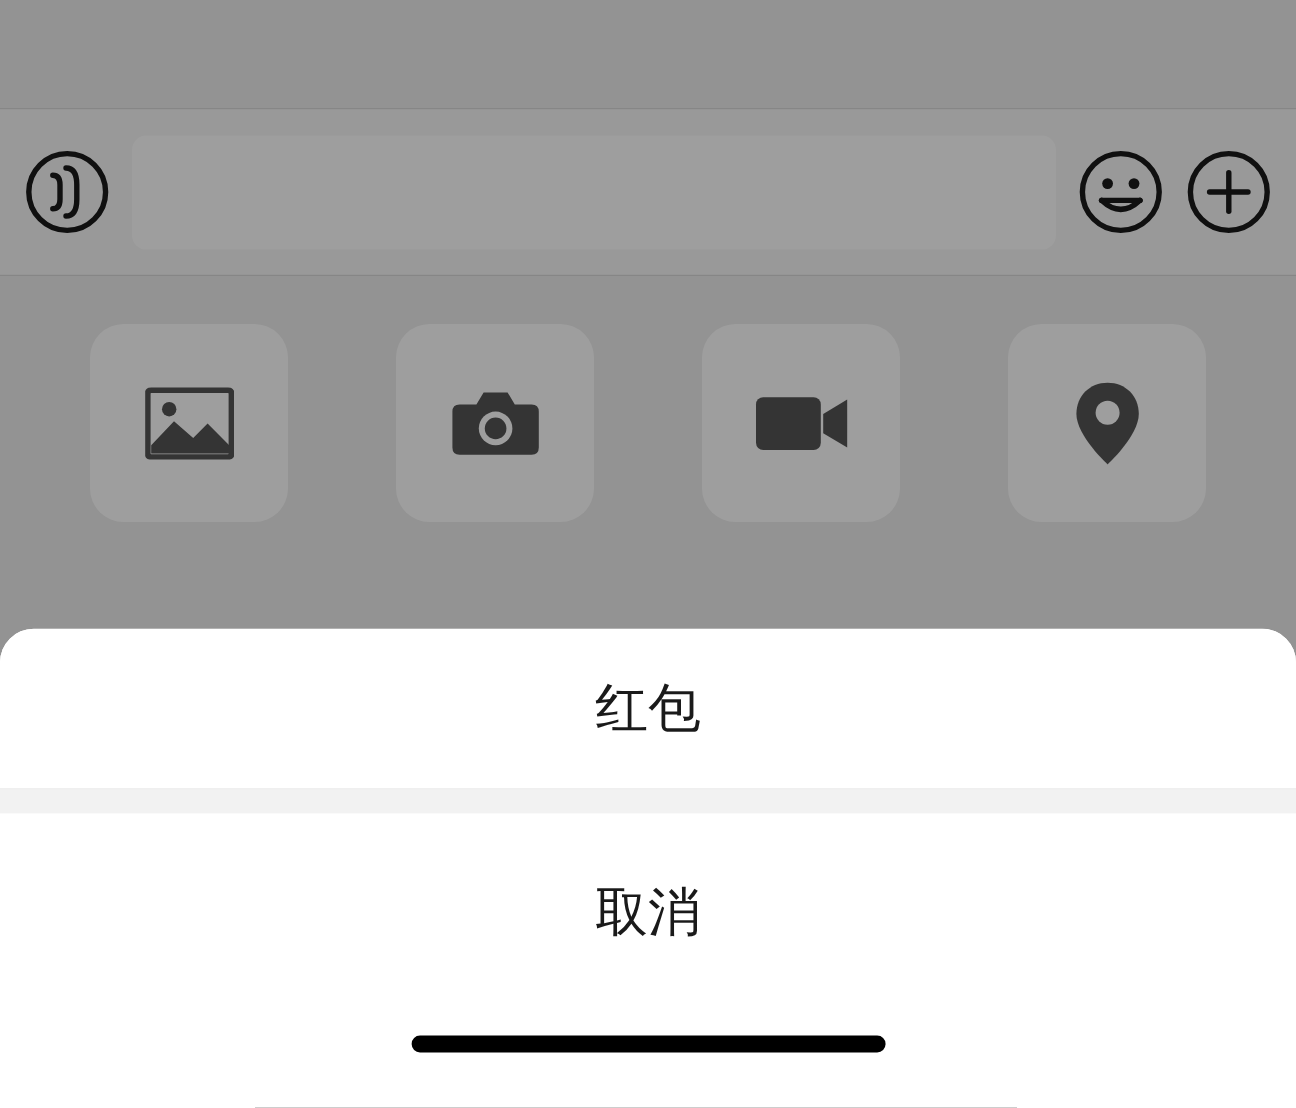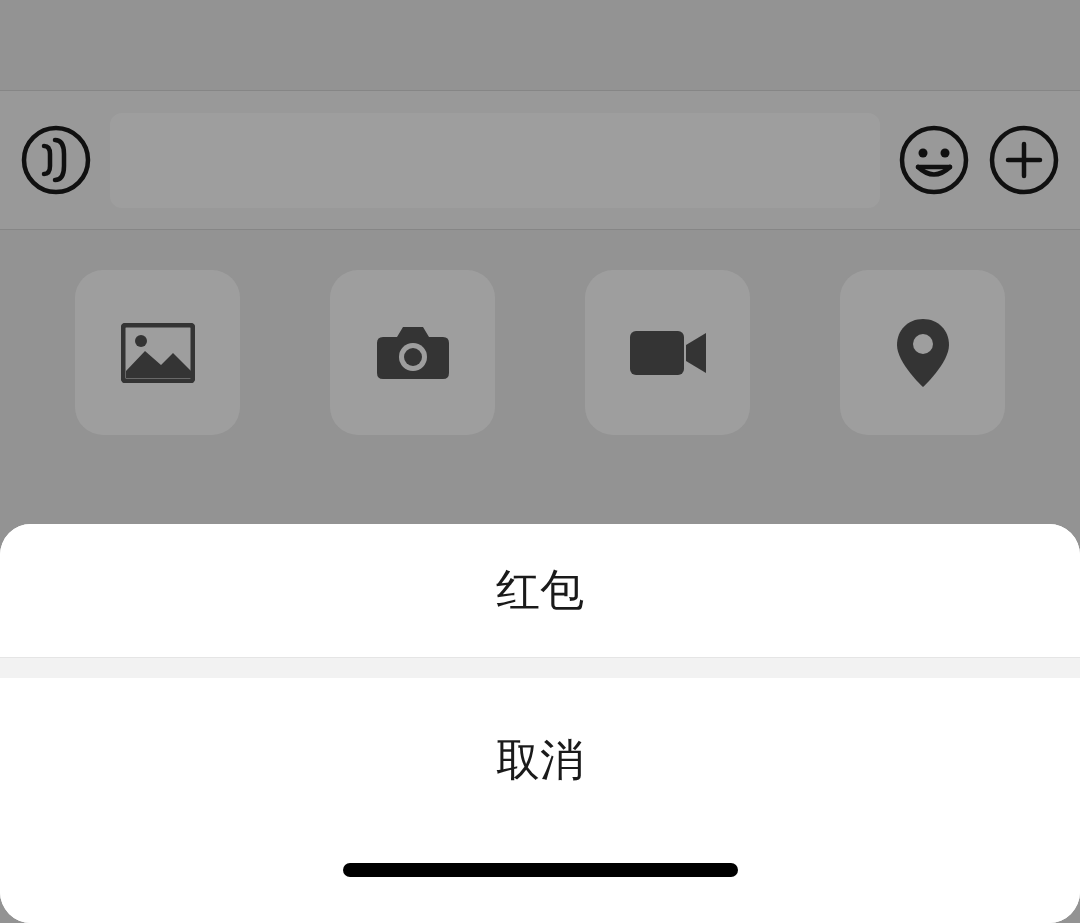--- a/index.html
+++ b/index.html
@@ -81,21 +81,20 @@
     
     .action-sheet {
       position: absolute;
       bottom: 0;
       left: 0;
       width: 100%;
       background: #ffffff;
       border-top-left-radius: 28px;
       border-top-right-radius: 28px;
       overflow: hidden;
-      border-radius: 31px;
     }
     
     .sheet-option {
       width: 100%;
       height: 134px;
       display: flex;
       align-items: center;
       justify-content: center;
       font-size: 44px;
       color: #1a1a1a;

